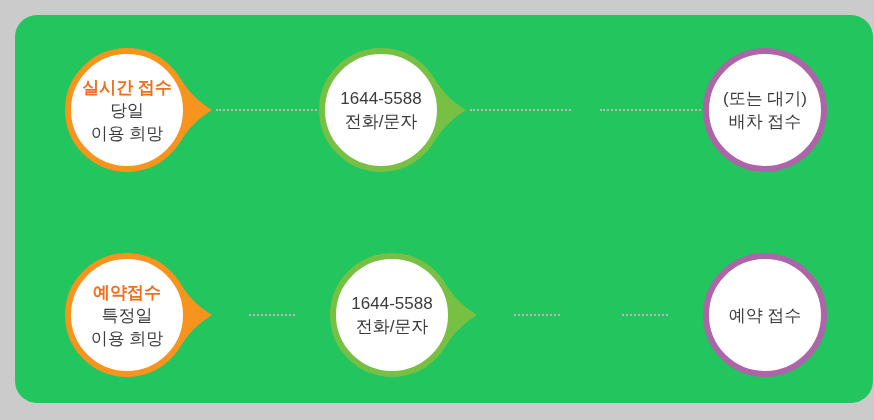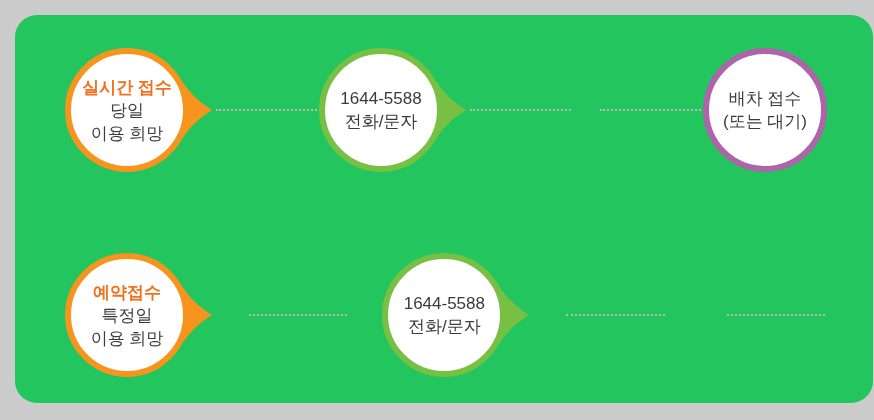--- a/index.html
+++ b/index.html
@@ -105,22 +105,22 @@
       <svg class="arrow" viewBox="0 0 30 58" aria-hidden="true">
           <path fill="currentColor" d="M0 0 C9 14 19 22 30 29 C19 36 9 44 0 58 C7 40 7 18 0 0 Z"></path>
         </svg>
     </div>
     <div class="connector"></div>
 
     <div class="connector"></div>
 
     <div class="step" style="--c: #AD64A8;">
       <div class="circle">
+        <div class="line">(또는 대기)</div>
         <div class="line">배차 접수</div>
-        <div class="line">(또는 대기)</div>
       </div>
     </div>
 
   </div>
 
   <div class="flow-row second">
 
     <div class="step" style="--c: #F7941E;">
       <div class="circle">
         <div class="title">예약접수</div>
@@ -139,16 +139,21 @@
         <div class="line">전화/문자</div>
       </div>
       <svg class="arrow" viewBox="0 0 30 58" aria-hidden="true">
           <path fill="currentColor" d="M0 0 C9 14 19 22 30 29 C19 36 9 44 0 58 C7 40 7 18 0 0 Z"></path>
         </svg>
     </div>
     <div class="connector"></div>
 
     <div class="connector"></div>
 
+    <div class="step" style="--c: #AD64A8;">
+      <div class="circle">
+        <div class="line">예약 접수</div>
+      </div>
+    </div>
 
   </div>
 
 </div>
 
 </body></html>

